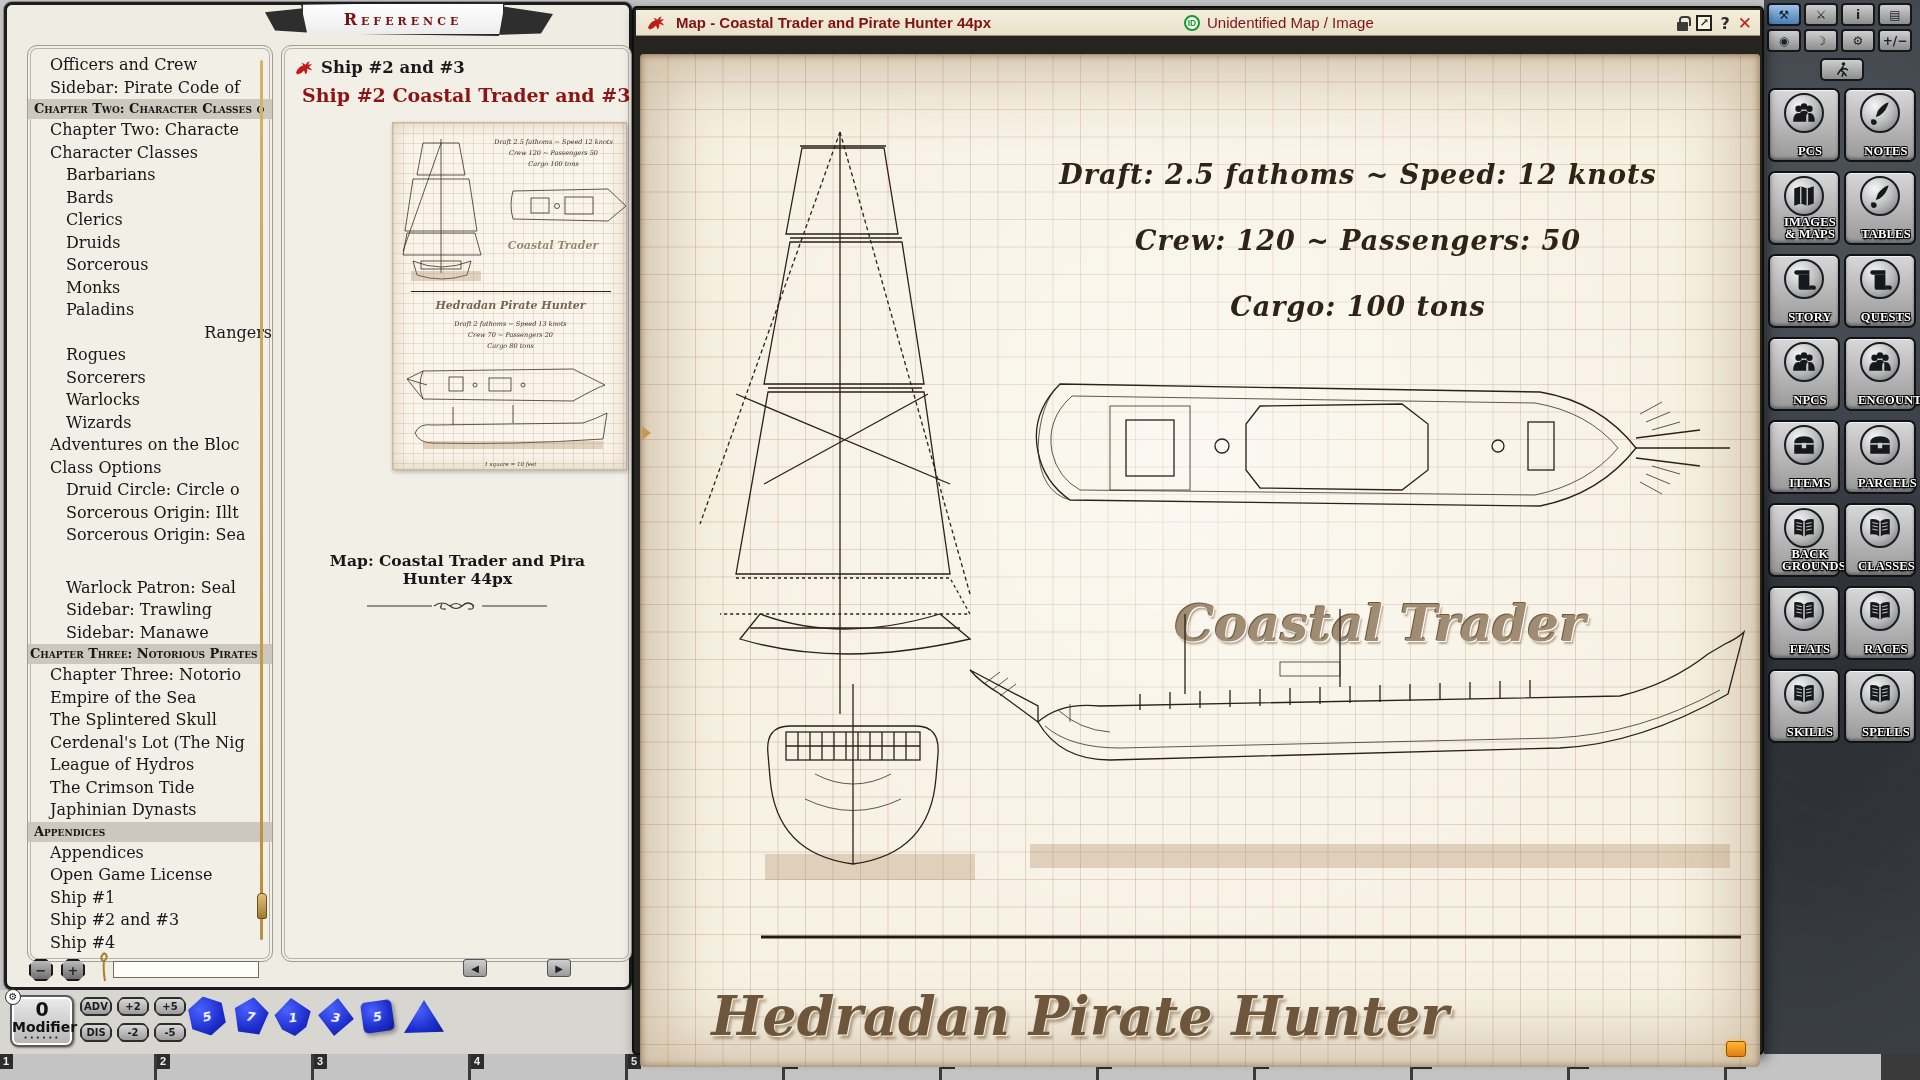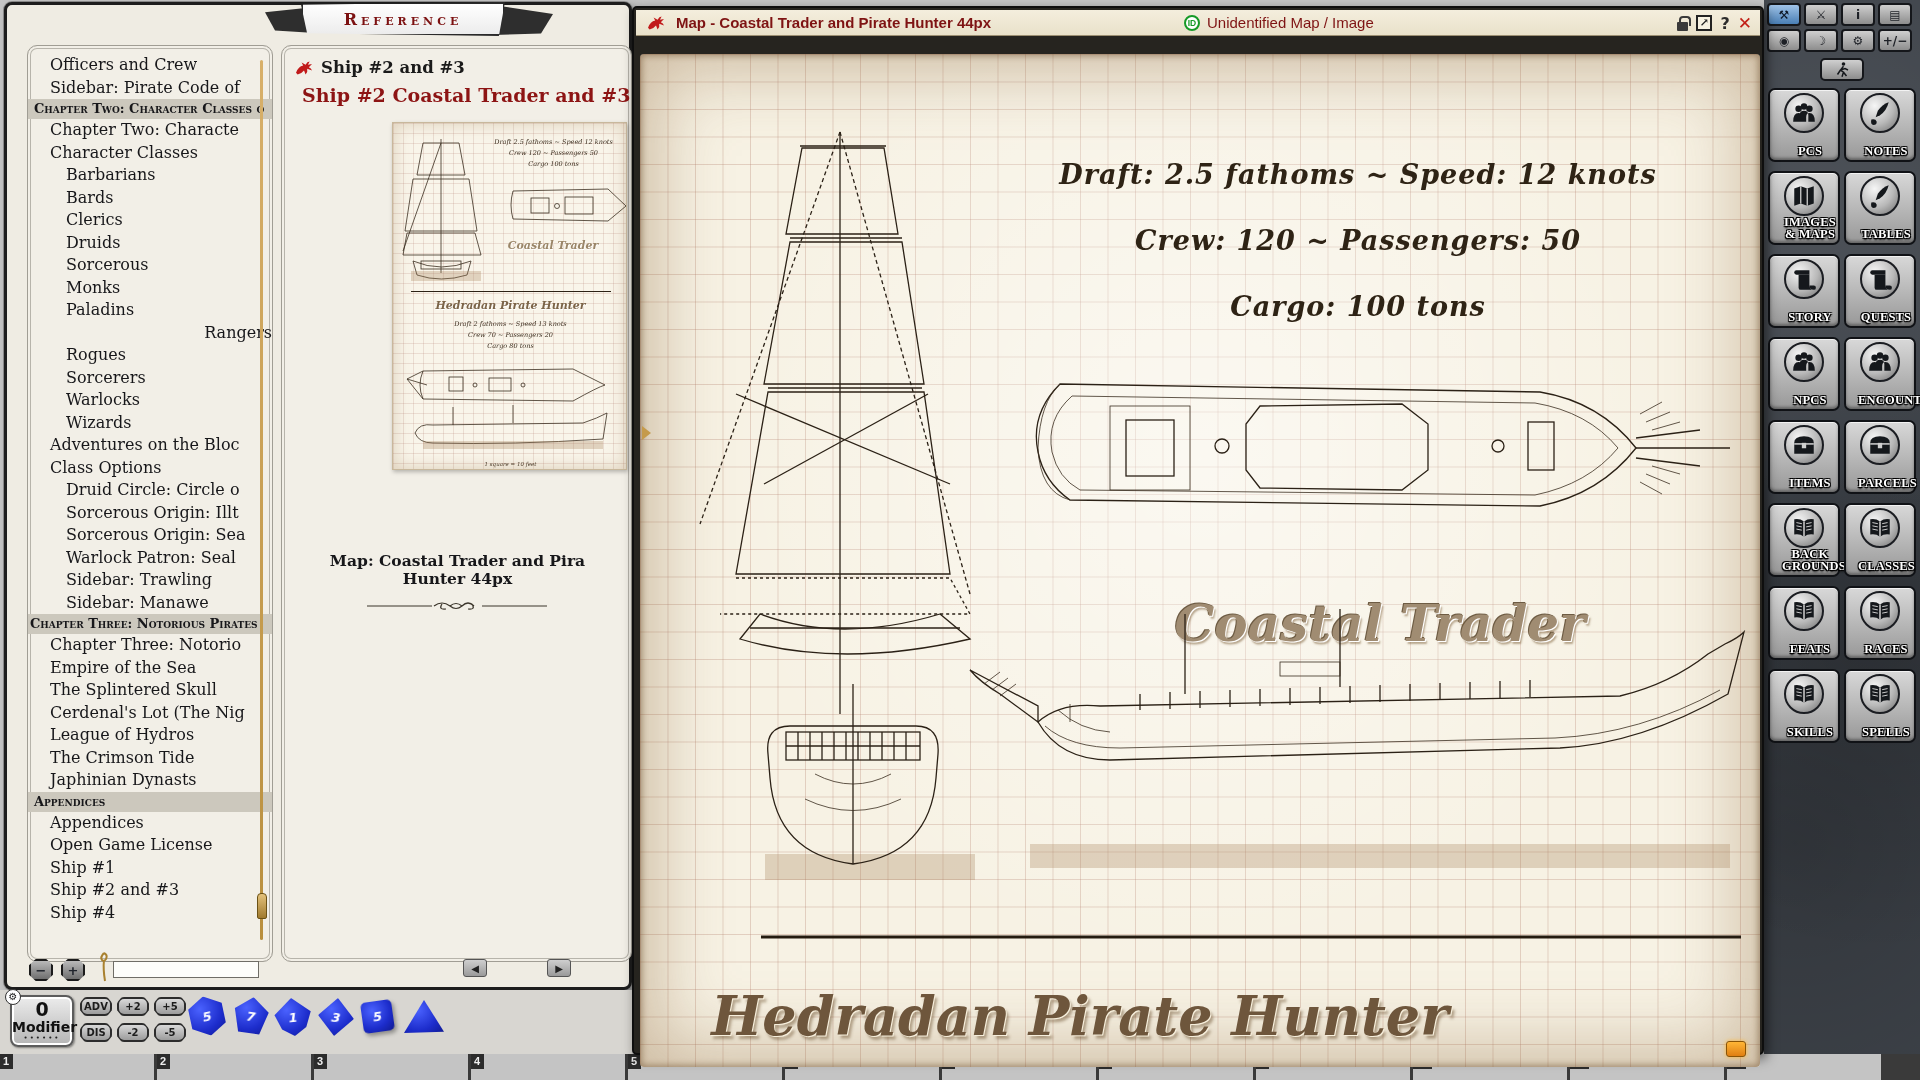--- a/index.html
+++ b/index.html
@@ -309,21 +309,21 @@
           <li class="t-item" style="padding-left: 22px;">Adventures on the Bloc</li>
 
           <li class="t-item" style="padding-left: 22px;">Class Options</li>
 
           <li class="t-item" style="padding-left: 38px;">Druid Circle: Circle o</li>
 
           <li class="t-item" style="padding-left: 38px;">Sorcerous Origin: Illt</li>
 
           <li class="t-item" style="padding-left: 38px;">Sorcerous Origin: Sea</li>
 
-          <li class="t-item" style="padding-left: 38px;">Warlock Patron: Seal</li>
+          <li class="t-item" style="padding-left: 38px; margin-top: 30px;">Warlock Patron: Seal</li>
 
           <li class="t-item" style="padding-left: 38px;">Sidebar: Trawling</li>
 
           <li class="t-item" style="padding-left: 38px;">Sidebar: Manawe</li>
 
           <li class="t-header" style="padding-left: 2px;">Chapter Three: Notorious Pirates</li>
 
           <li class="t-item" style="padding-left: 22px;">Chapter Three: Notorio</li>
 
           <li class="t-item" style="padding-left: 22px;">Empire of the Sea</li>

